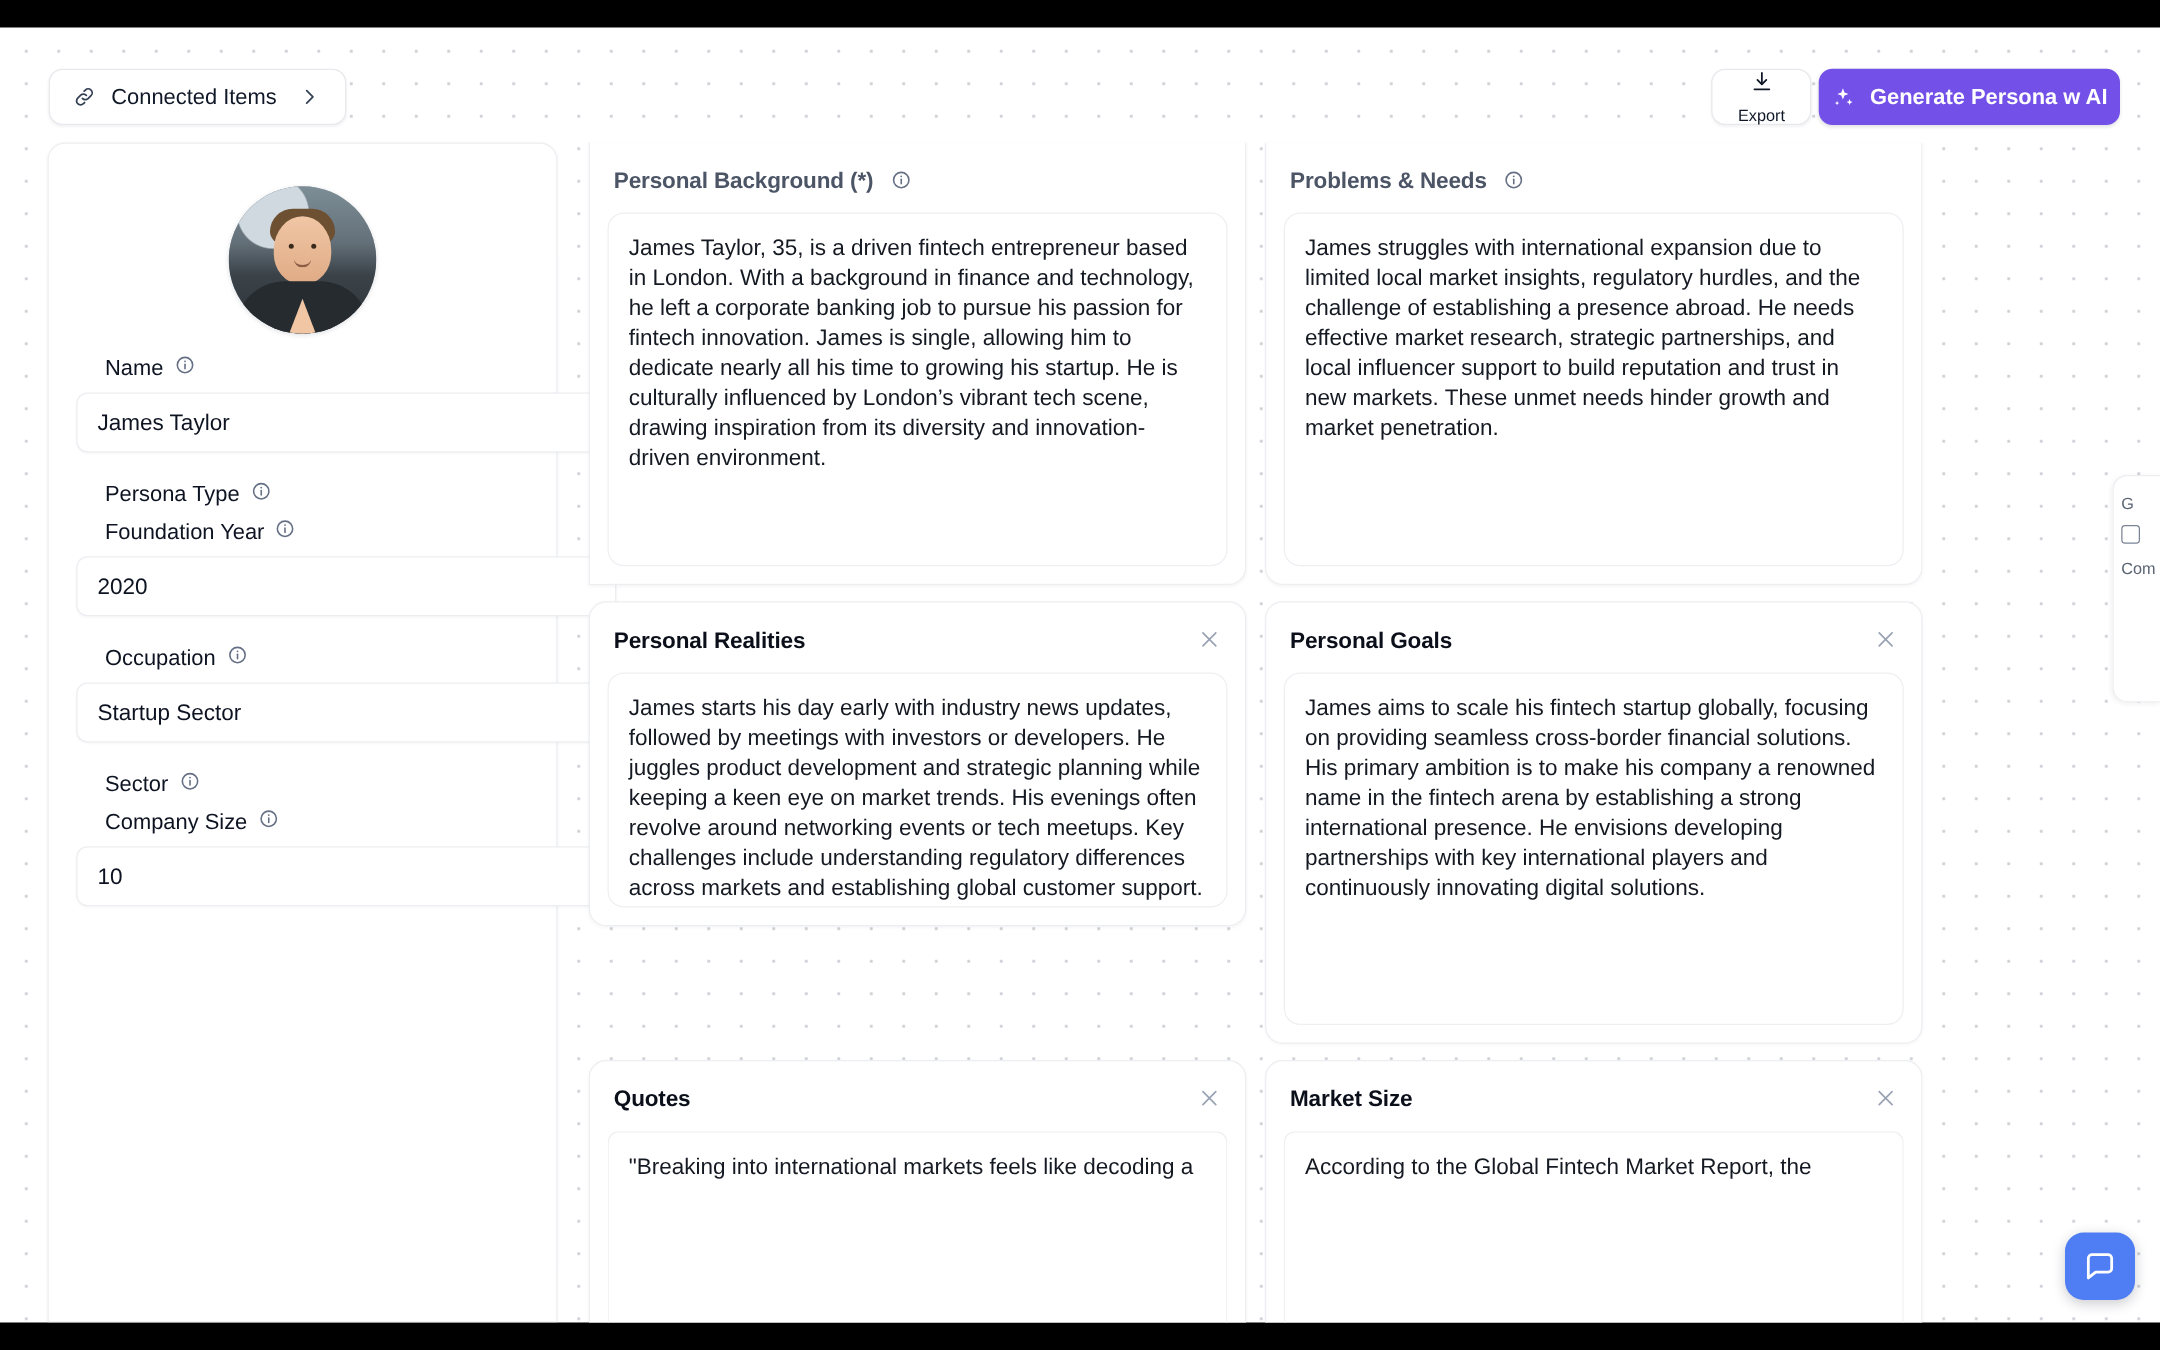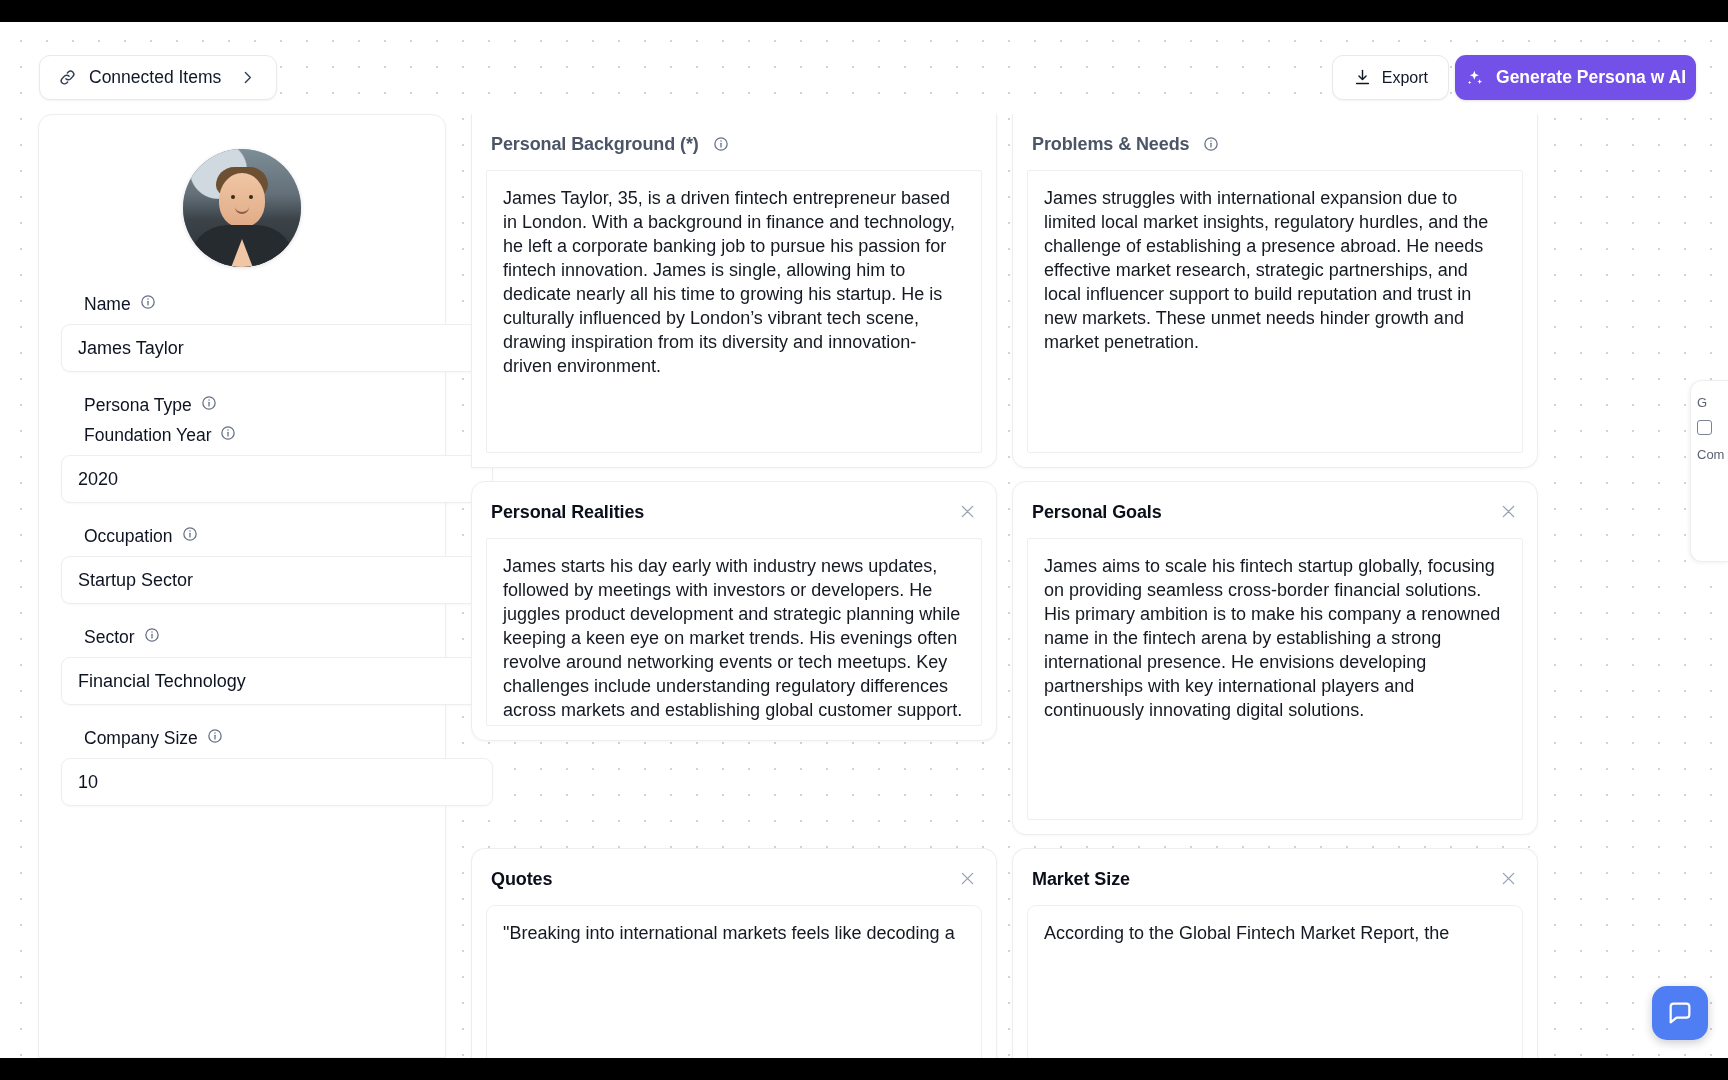--- a/index.html
+++ b/index.html
@@ -40,22 +40,22 @@
     font-size: 17.5px; color: #101828; font-weight: 400;
     cursor: pointer; white-space: nowrap;
   }
   .connected-btn .chev { margin-left: 6px; display:flex; }
   .export-btn {
     position: absolute; right: 279px; top: 33px;
     height: 45px; display: flex; align-items: center; gap: 10px;
     padding: 0 20px;
     background: #fff; border: 1px solid #e8e9ed; border-radius: 11px;
     box-shadow: 0 1px 2px rgba(16,24,40,0.05);
-    font-size: 16px; color: #101828;
-    cursor: pointer; white-space: nowrap;
+    font-size: 13px; color: #101828;
+    cursor: pointer; white-space: nowrap; flex-direction: column;
   }
   .generate-btn {
     position: absolute; right: 32px; top: 33px;
     height: 45px; display: flex; align-items: center; gap: 11px;
     padding: 0 10px;
     background: #7350e8; border: none; border-radius: 11px;
     box-shadow: 0 1px 3px rgba(16,24,40,0.13);
     font-size: 17.5px; color: #fff; font-weight: 600;
     cursor: pointer; white-space: nowrap;
   }
@@ -104,21 +104,21 @@
   .avatar .shirt {
     position:absolute; left:50%; bottom:-6px; transform:translateX(-50%);
     width: 26px; height: 34px; background:#f0c6a4;
     clip-path: polygon(50% 0, 100% 100%, 0 100%);
   }
 
   .field-label {
     display: flex; align-items: center; gap: 9px;
     font-size: 17.5px; color: #0d1321; margin: 0 0 9px 23px;
   }
-  .field-label.first { margin-top: 27px; }
+  .field-label.first { margin-top: 17px; }
   .input-box {
     height: 48px; width: 432px; margin: 0 auto 23px auto;
     border: 1px solid #eceef1; border-radius: 9px;
     background: #fff;
     display: flex; align-items: center;
     padding: 0 16px;
     font-size: 18px; color: #0d1321;
     box-shadow: 0 1px 2px rgba(16,24,40,0.03);
   }
   .input-box.select { justify-content: space-between; }
@@ -134,21 +134,21 @@
   .card-title {
     position: absolute; left: 19px; top: 20px;
     font-size: 18px; font-weight: 700;
     letter-spacing: -0.1px;
   }
   .card-title.muted { color: #4c5566; }
   .card-title.dark { color: #0b0f19; }
   .card-title .info { margin-left: 9px; vertical-align: -2px; display:inline-block;}
   .card-body {
     position: absolute; left: 14px; right: 14px; top: 56px; bottom: 14px;
-    border: 1px solid #eeeff2; border-radius: 2px;
+    border: 1px solid #eeeff2; border-radius: 13px;
     padding: 16px 16px 12px 16px;
     font-size: 18px; line-height: 1.33; color: #141922;
     overflow: hidden;
   }
   .close-x {
     position: absolute; right: 16px; top: 16px;
     width: 26px; height: 26px; cursor: pointer;
     display: flex; align-items: center; justify-content: center;
   }
 
@@ -294,23 +294,20 @@
       <div class="field-label">
         <span>Sector</span>
         <span>
           <svg width="16" height="16" viewBox="0 0 24 24" fill="none" stroke="#667085" stroke-width="1.9">
             <circle cx="12" cy="12" r="9.2"></circle>
               <path d="M12 11v5.4" stroke-linecap="round"></path>
               <circle cx="12" cy="7.6" r="1.1" fill="#667085" stroke="none"></circle>
           </svg>
         </span>
       </div>
-      <div class="input-box">
-        <span>Financial Technology</span>
-      </div>
 
       <div class="field-label">
         <span>Company Size</span>
         <span>
           <svg width="16" height="16" viewBox="0 0 24 24" fill="none" stroke="#667085" stroke-width="1.9">
             <circle cx="12" cy="12" r="9.2"></circle>
               <path d="M12 11v5.4" stroke-linecap="round"></path>
               <circle cx="12" cy="7.6" r="1.1" fill="#667085" stroke="none"></circle>
           </svg>
         </span>

